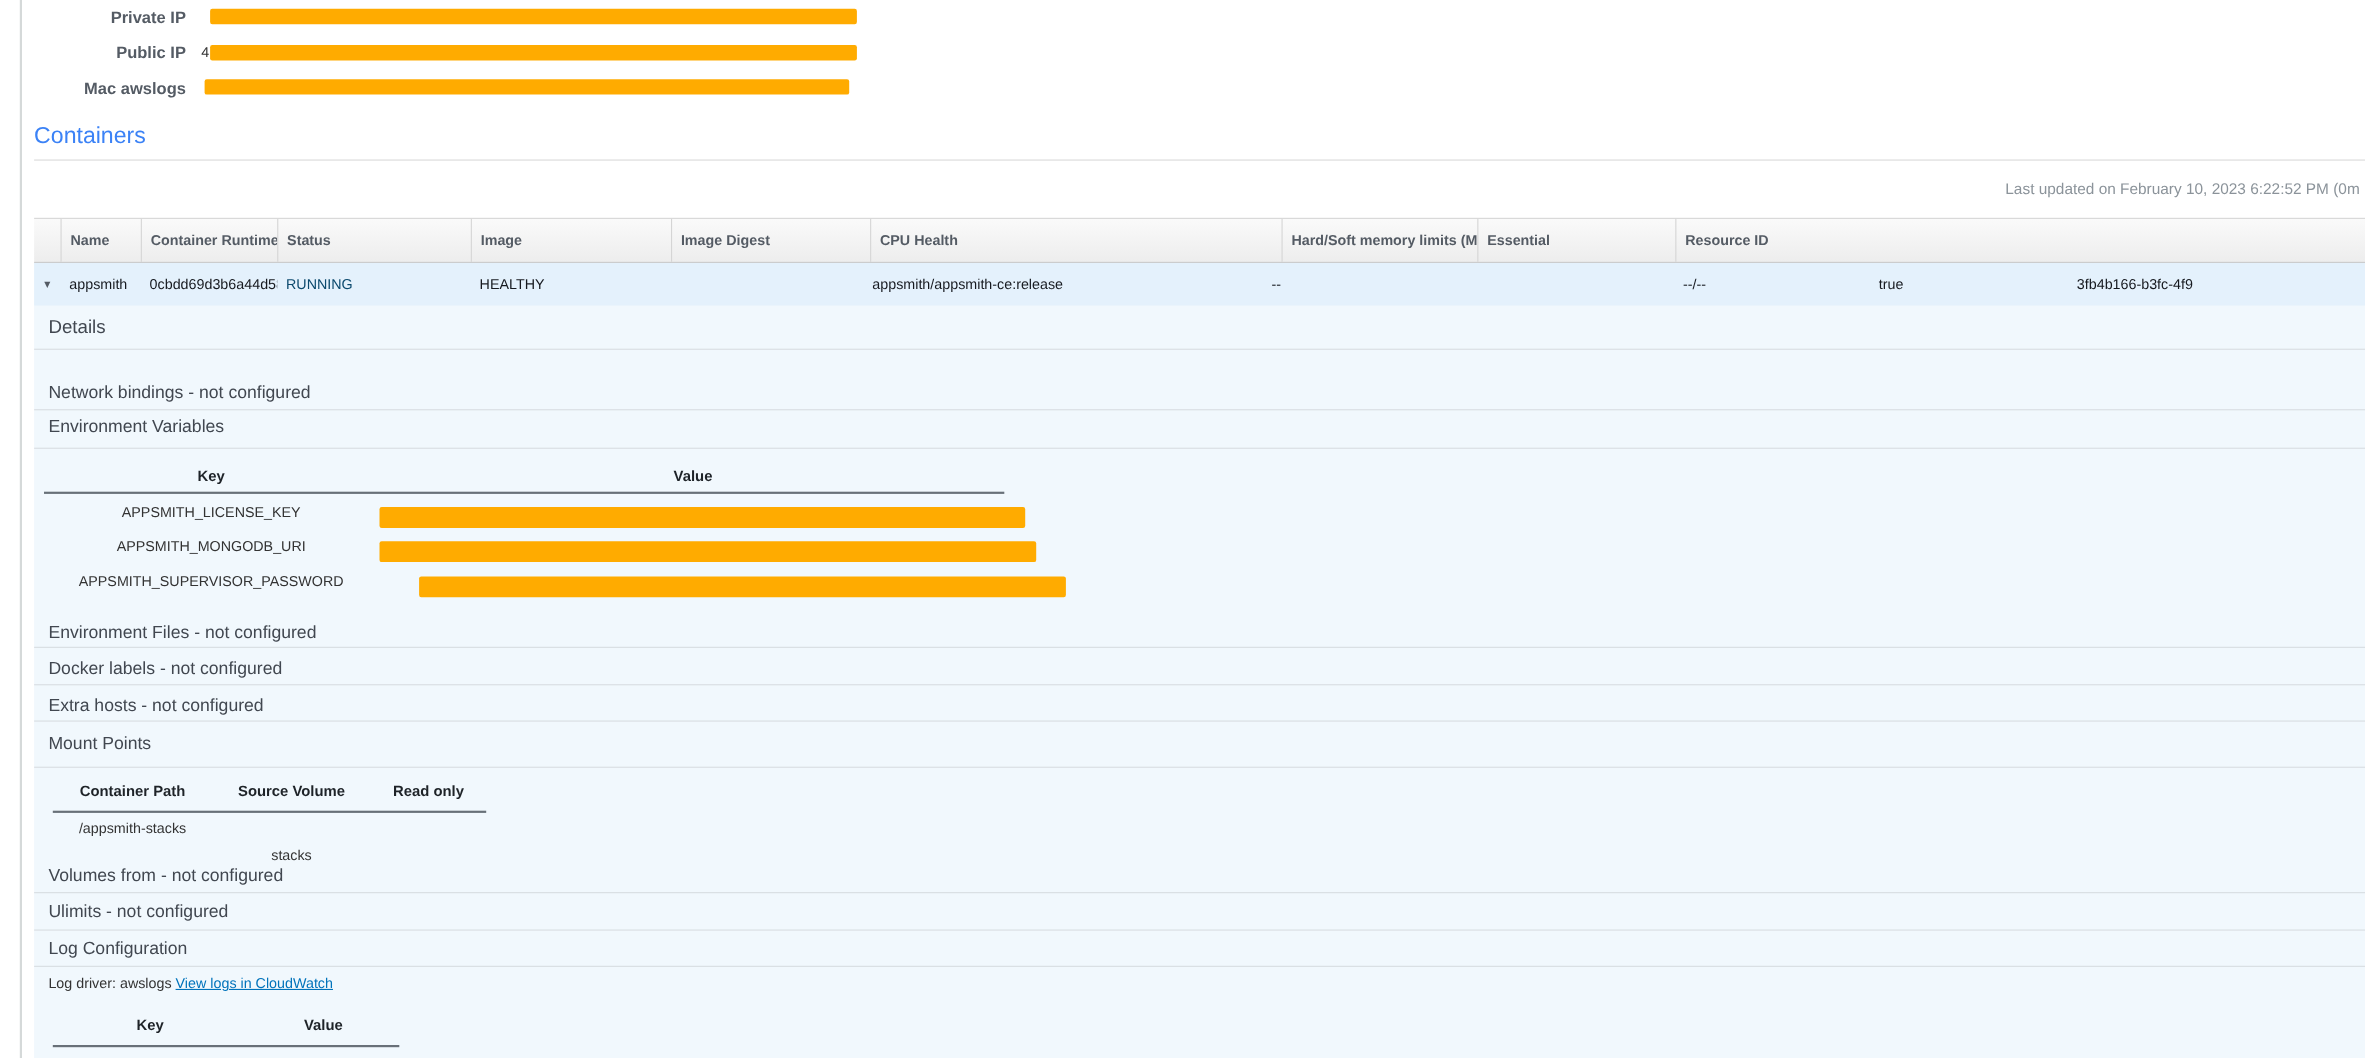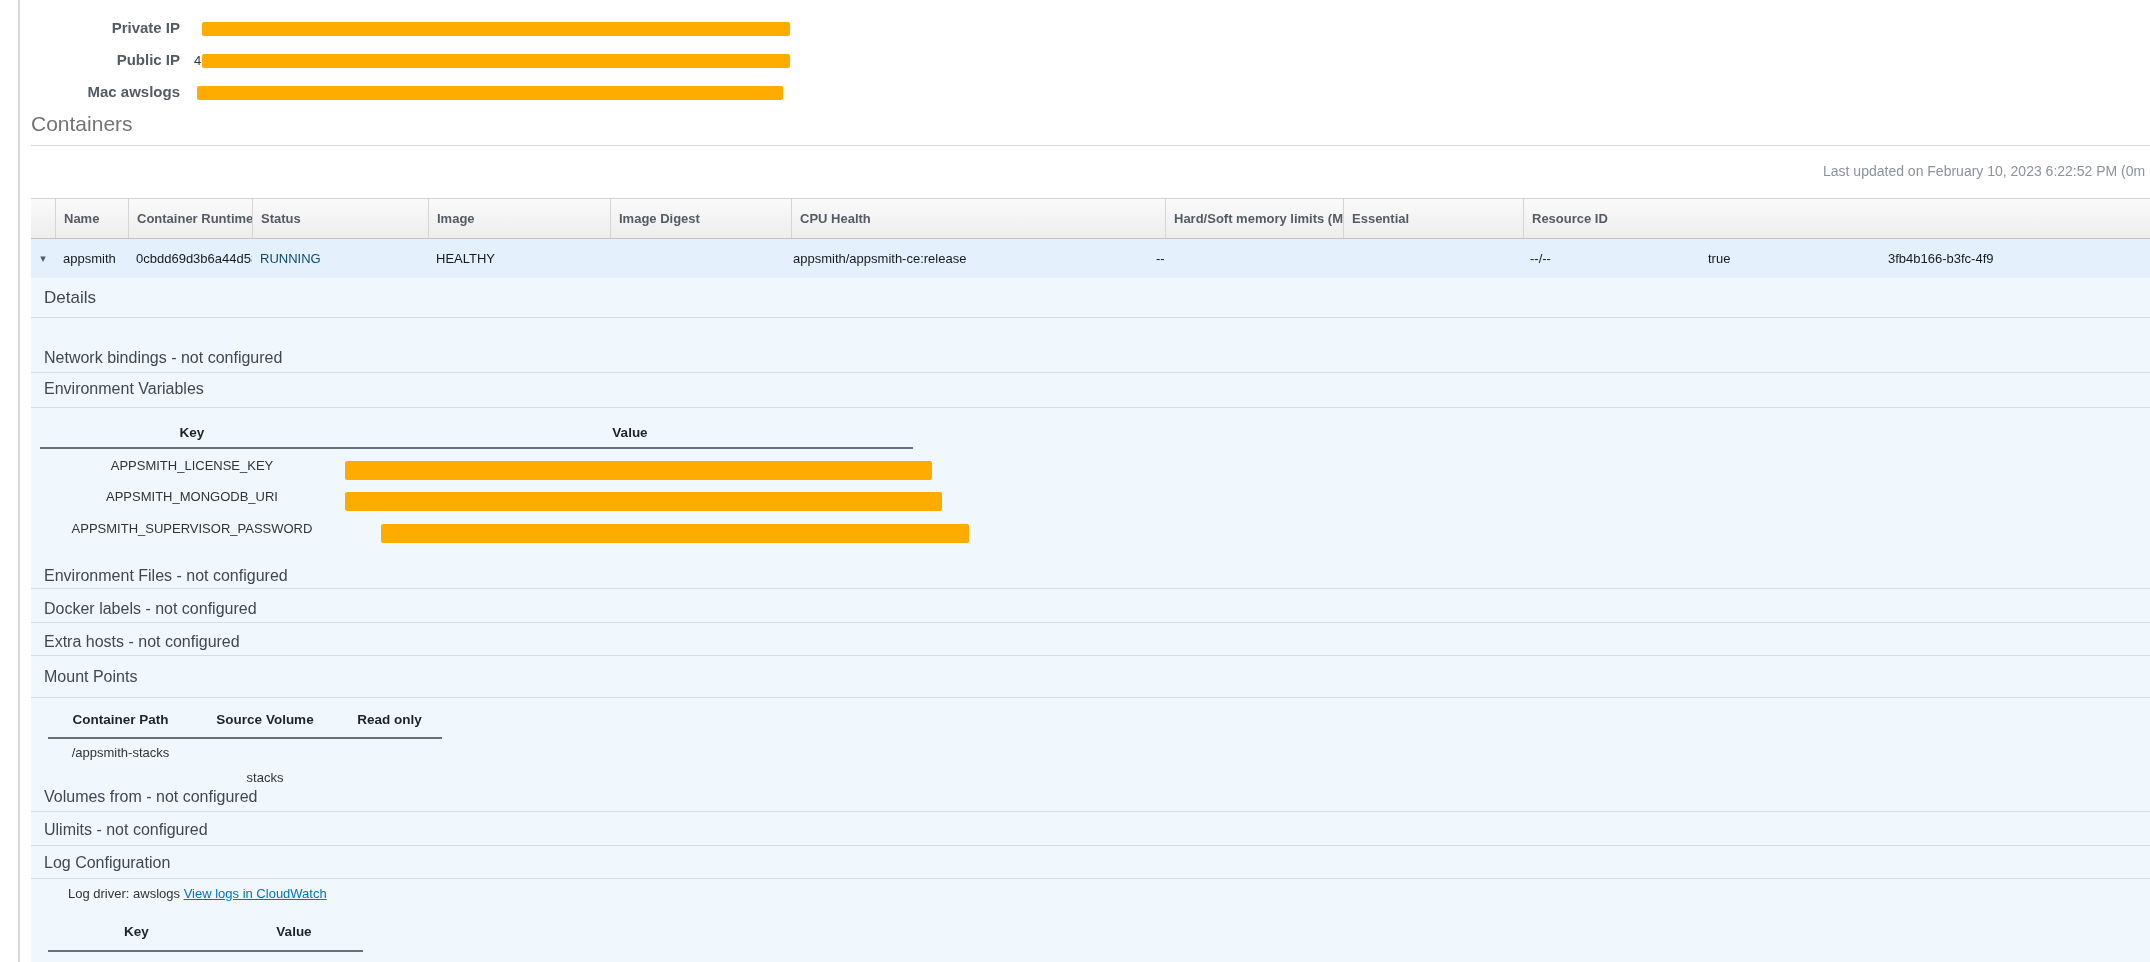--- a/index.html
+++ b/index.html
@@ -3,28 +3,28 @@
 <meta charset="utf-8">
 <style>
   * { margin:0; padding:0; box-sizing:border-box; }
   html,body { background:#fff; }
   body { font-family:"Liberation Sans", sans-serif; color:#16191f; }
   .screen { position:relative; width:2150px; height:962px; background:#fff; overflow:hidden; }
 
   .left-rule { position:absolute; left:18px; top:0; width:2px; height:962px; background:#d5d9d9; }
 
   
-  .field-row { position:absolute; left:26px; height:28px; display:flex; align-items:flex-end; }
+  .field-row { position:absolute; left:15px; height:28px; display:flex; align-items:flex-start; }
   .field-label { width:154px; text-align:right; font-weight:bold; font-size:15px; color:#545b64; }
   .bar-wrap { display:flex; align-items:center; }
   .redact-bar { height:14px; background:#ffab00; border-radius:2px; }
   .val-prefix { font-size:13px; color:#333; margin:0 1px 0 14px; }
 
   
-  .containers-title { position:absolute; left:31px; top:112px; font-size:21px; font-weight:normal; color:#737373; }
+  .containers-title { position:absolute; left:31px; top:112px; font-size:21px; font-weight:normal; color:#3b82f6; }
   .title-rule { position:absolute; left:31px; top:145px; right:0; height:1px; background:#d9d9d9; }
   .last-updated { position:absolute; left:1823px; top:163px; font-size:14px; color:#8b939a; white-space:nowrap; }
 
   
   .ctable { position:absolute; left:31px; top:198px; width:2119px; font-size:13px; }
   .ctable-head { display:flex; height:41px; background:linear-gradient(#fafafa,#ededed); border-top:1px solid #d5d5d5; border-bottom:1px solid #c3c3c3; }
   .ctable-head .cell { font-weight:bold; color:#545b64; border-left:1px solid #d5d5d5;text-align:center; }
   .ctable-head .cell:first-child { border-left:none; }
   .ctable-row { display:flex; height:39px; background:#e4f1fc; }
   .cell { display:flex; align-items:center; padding:0 4px 0 8px; white-space:nowrap; overflow:hidden; flex:0 0 auto; }
@@ -35,21 +35,21 @@
   .status-running { color:#0c4a6e; }
 
   
   .details-panel { position:absolute; left:31px; top:278px; width:2119px; height:684px; background:#f1f8fd; }
   .sec-title { position:absolute; left:13px; font-size:16px; font-weight:normal; color:#414750; white-space:nowrap; }
   .sec-rule { position:absolute; left:0; right:0; height:1px; background:#d8dde2; }
   .dark-rule { position:absolute; height:2px; background:#687078; }
   .sub-hdr { position:absolute; font-size:13.5px; font-weight:bold; color:#1e2328; text-align:center; }
   .sub-cell { position:absolute; font-size:13px; color:#333; text-align:center; white-space:nowrap; }
   .env-bar { position:absolute; height:19px; background:#ffab00; border-radius:2px; }
-  .log-line { position:absolute; left:13px; font-size:13px; color:#333;margin-left:24px; }
+  .log-line { position:absolute; left:13px; font-size:13px; color:#333; }
   .log-line a { color:#0073bb; text-decoration:underline; cursor:pointer; }
 </style>
 </head>
 <body>
 
 <div class="screen">
   <div class="left-rule"></div>
 
   <div class="field-row" style="top:8px;">
     <span class="field-label">Private IP</span>

